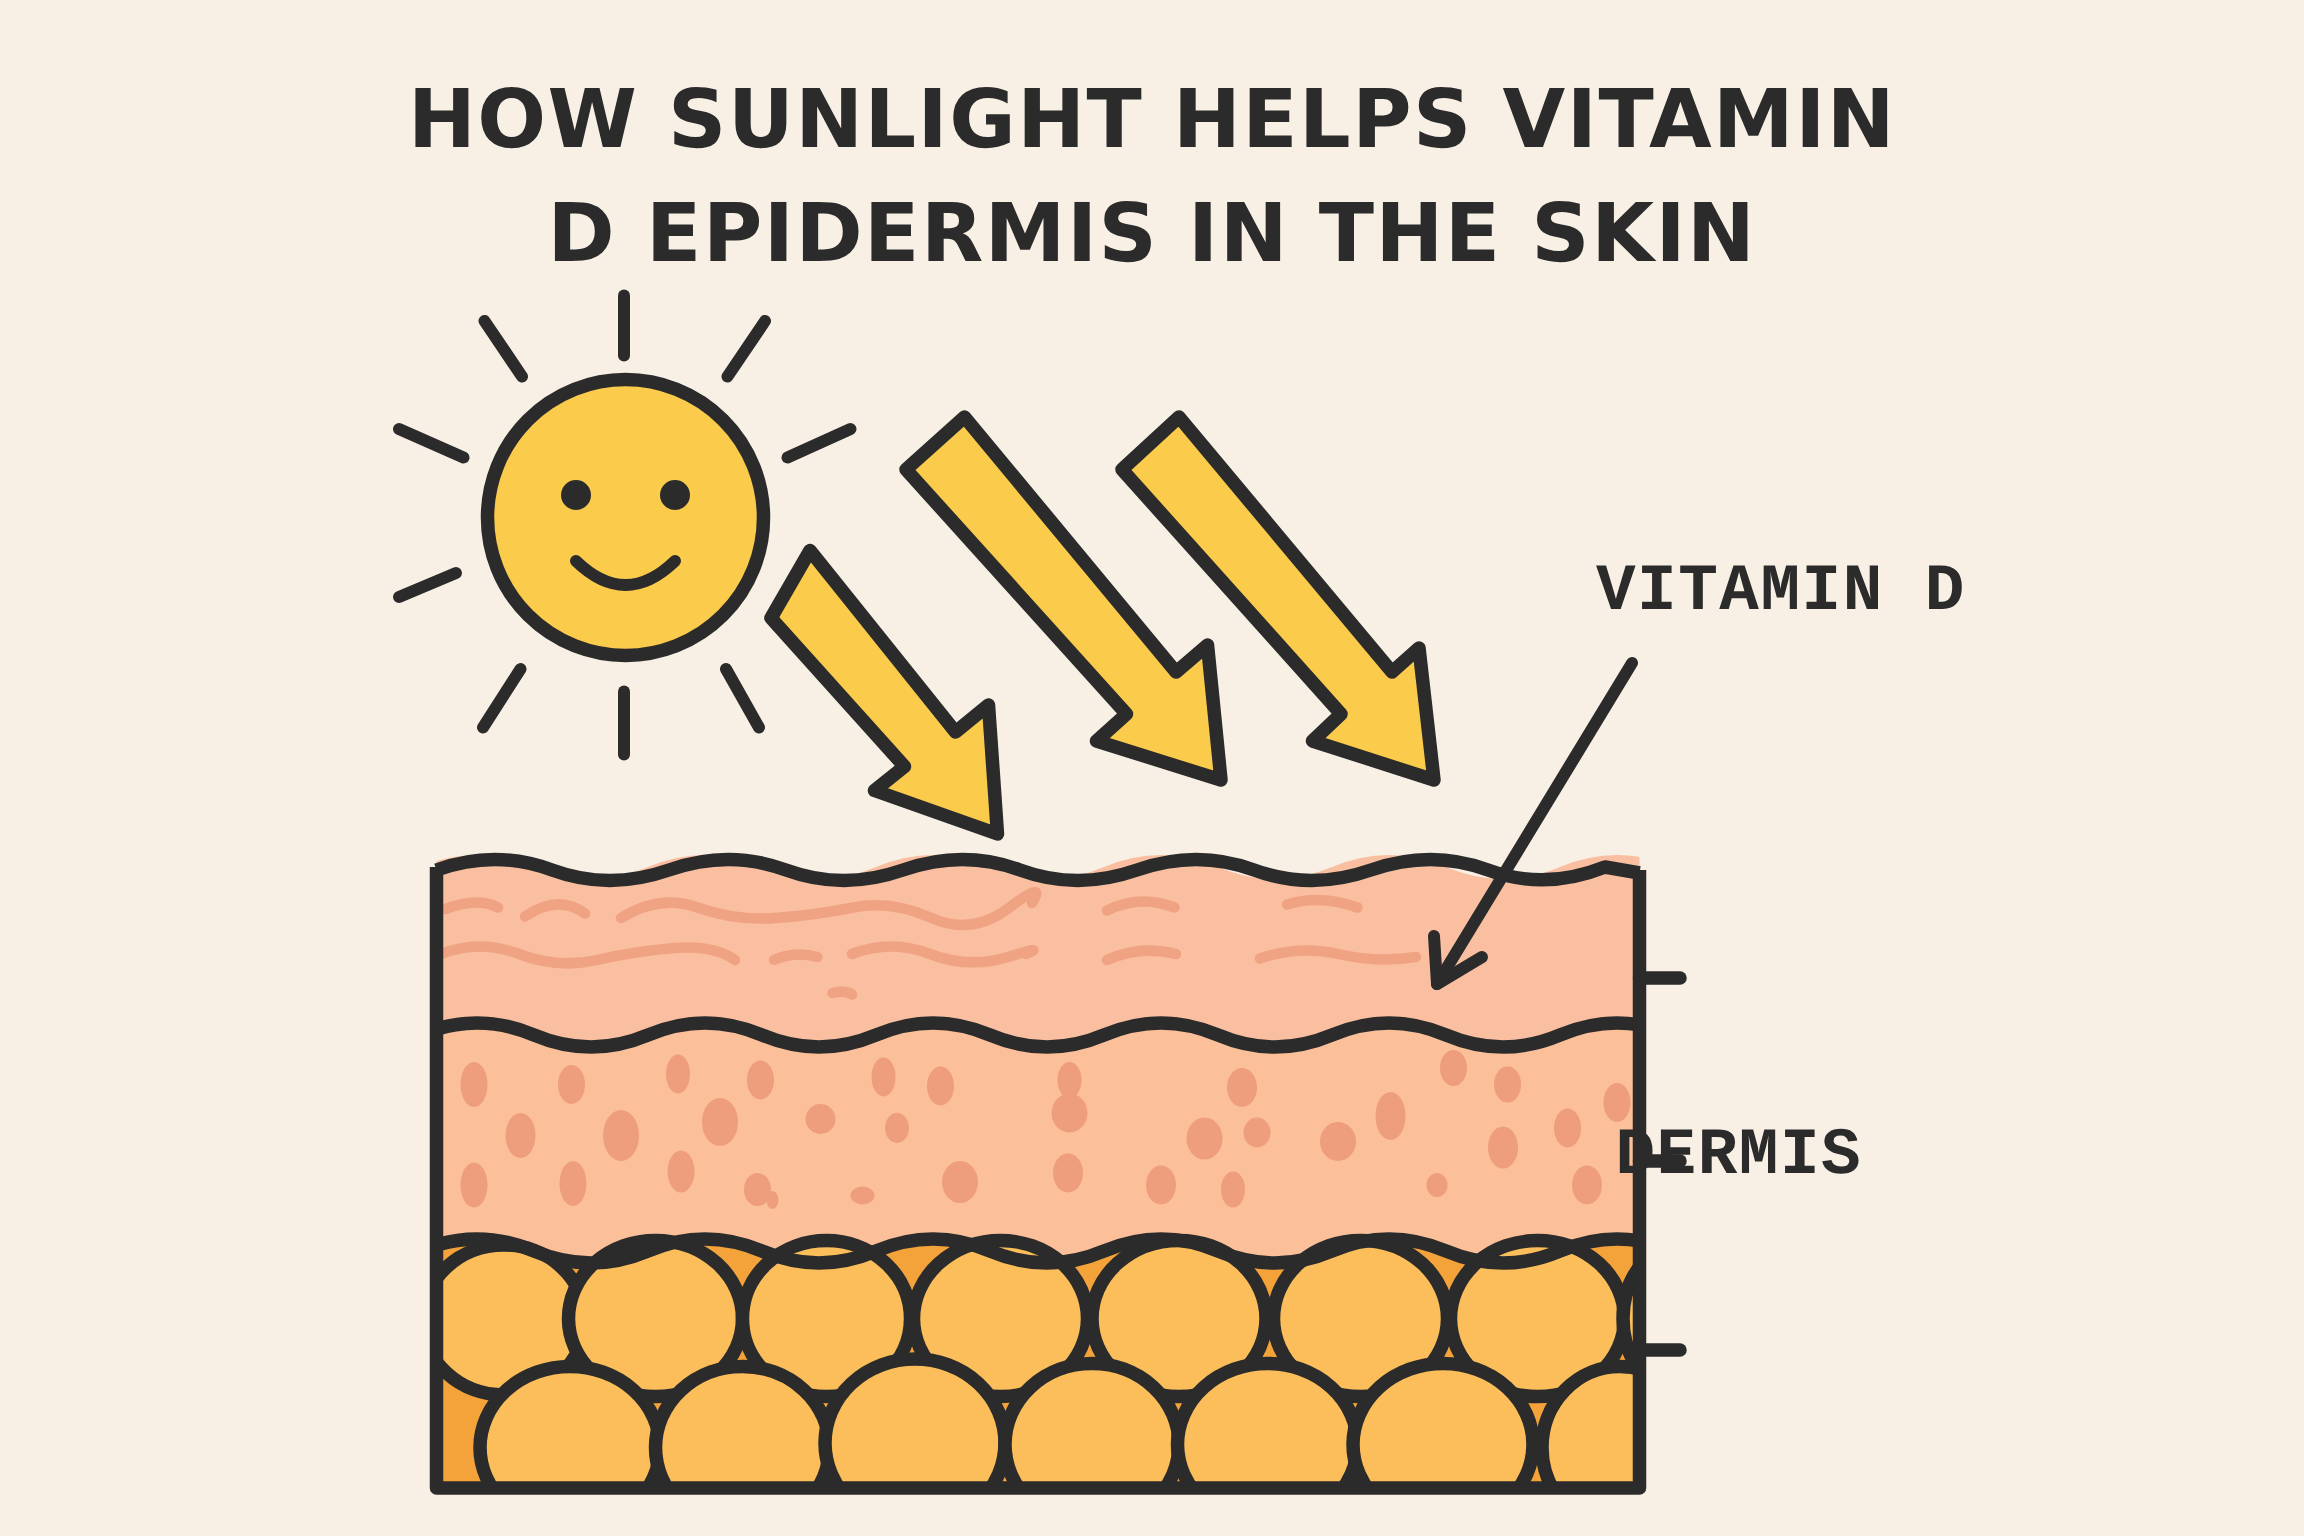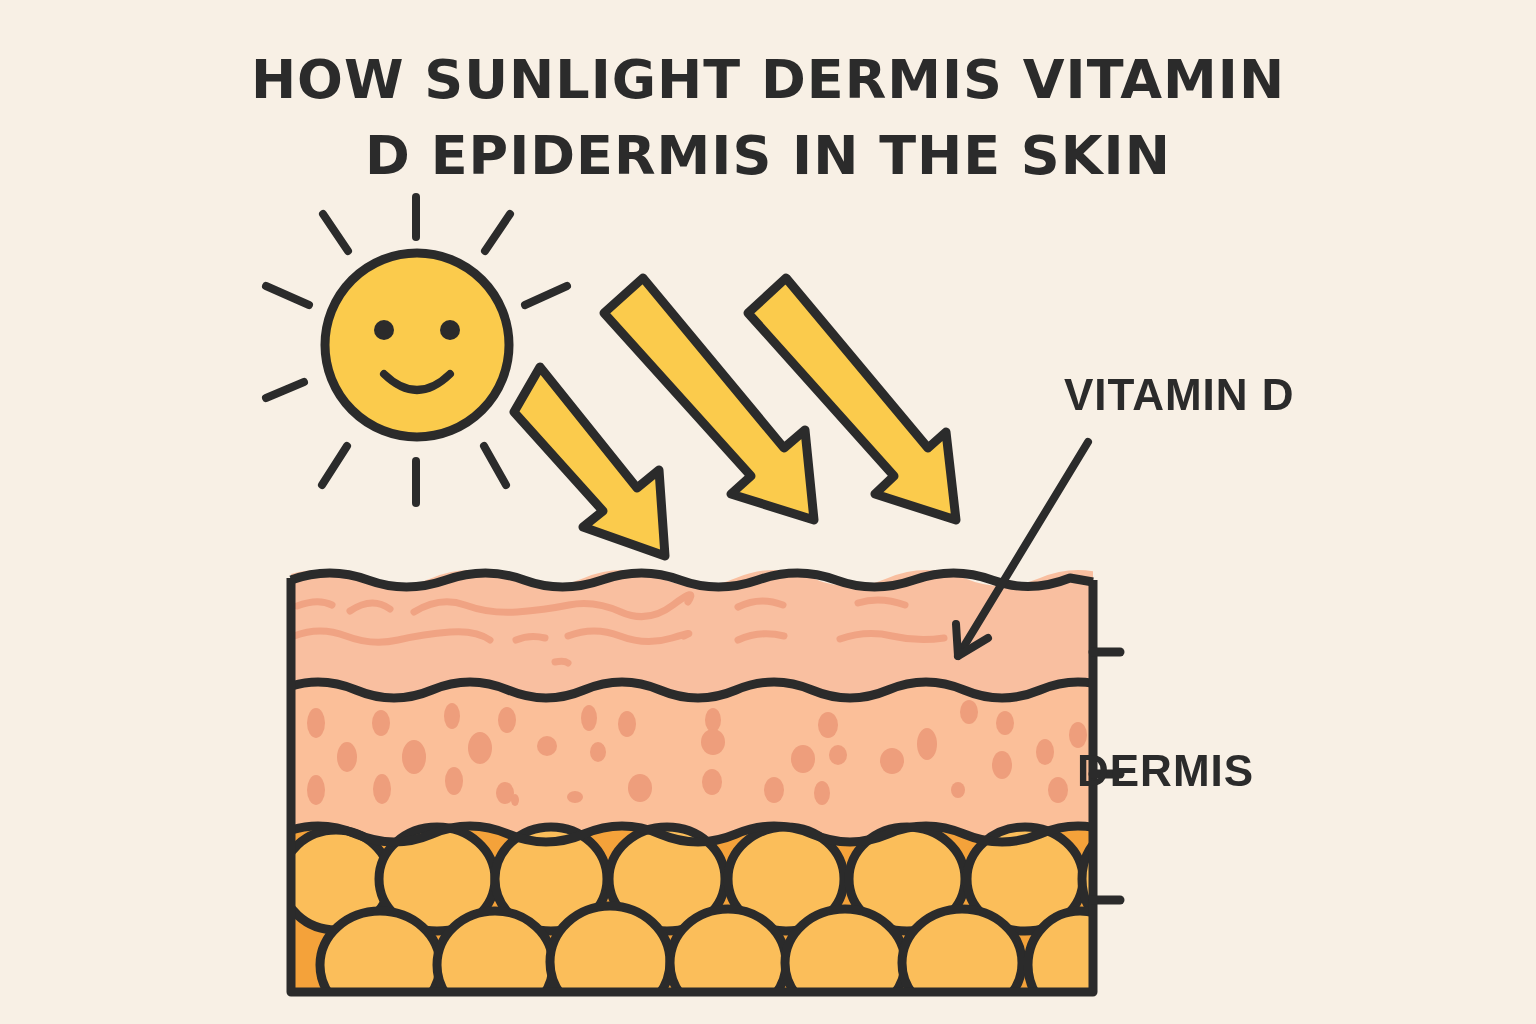--- a/index.html
+++ b/index.html
@@ -30,35 +30,35 @@
       letter-spacing: 1px;
     }
     .title span { display: block; }
     svg.art {
       position: absolute;
       left: 0;
       top: 0;
     }
     .label {
       position: absolute;
-      font-family: Liberation Sans, sans-serif;
+      font-family: Liberation Mono, monospace;
       font-weight: bold;
       font-size: 44px;
       color: #2b2b2b;
       letter-spacing: 1px;
       white-space: nowrap;
     }
   </style>
 </head>
 <body>
 
 <div class="canvas">
 
   <div class="title">
-    <span>HOW SUNLIGHT DERMIS VITAMIN</span>
+    <span>HOW SUNLIGHT HELPS VITAMIN</span>
     <span>D EPIDERMIS IN THE SKIN</span>
   </div>
 
   <svg class="art" width="1536" height="1024" viewBox="0 0 1536 1024">
     <defs>
       <clipPath id="skinClip">
         <rect x="291" y="568" width="802" height="424"></rect>
       </clipPath>
     </defs>
 

